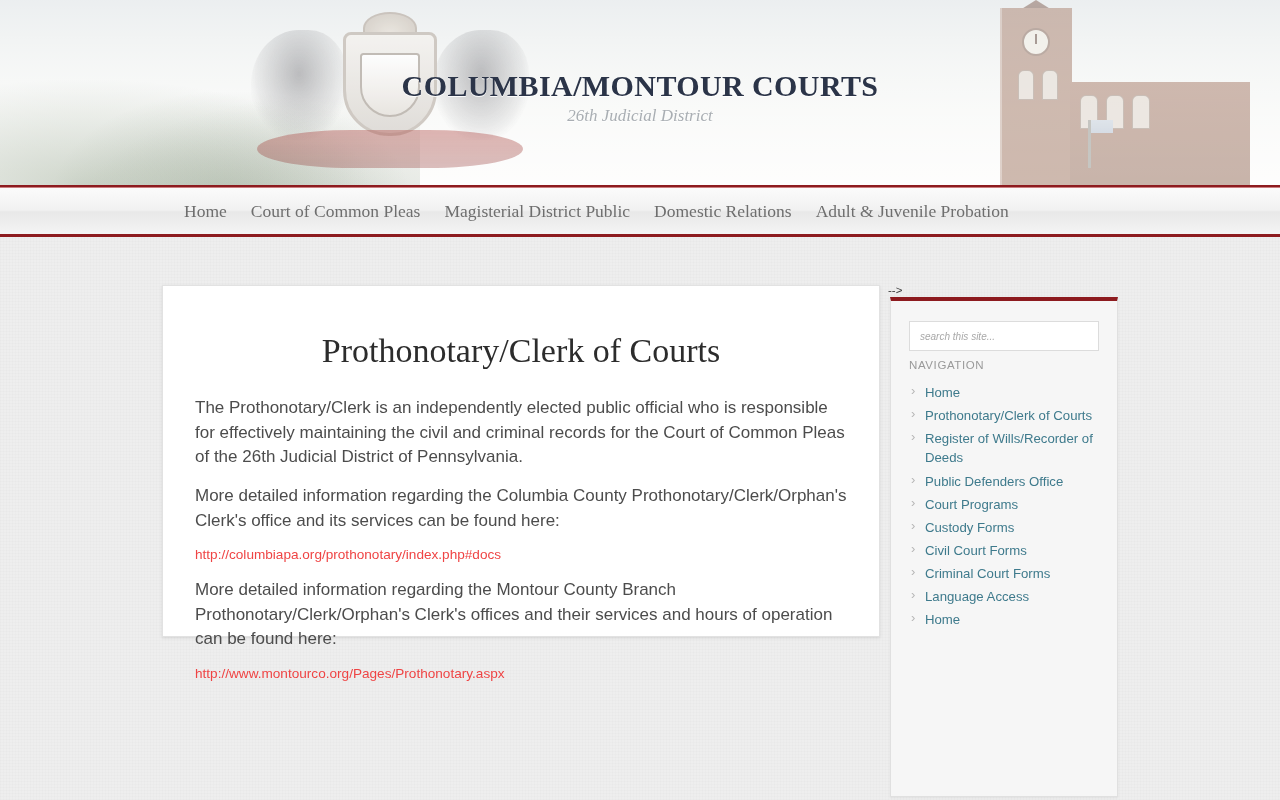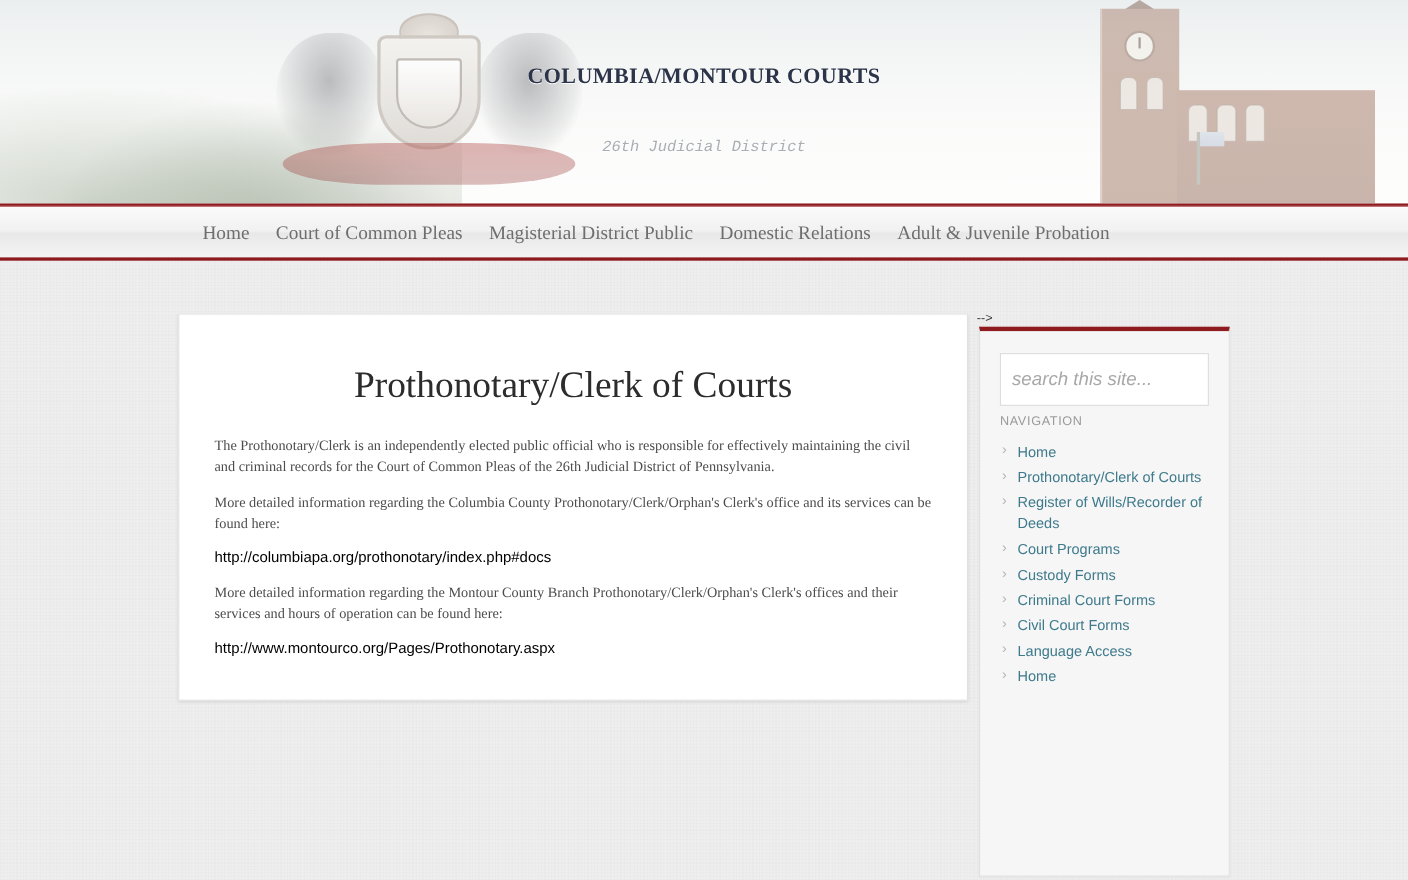--- a/index.html
+++ b/index.html
@@ -111,38 +111,37 @@
   .horse.right { right: 16px; }
   .ribbon {
     position: absolute; left: 22px; top: 120px; width: 266px; height: 38px;
     background: linear-gradient(180deg, rgba(170,60,55,0.55) 0%, rgba(140,45,42,0.45) 100%);
     border-radius: 50%/70%;
     filter: blur(0.4px);
     opacity: .8;
   }
 
   .banner-title {
-    position: absolute; left: 0; right: 0; top: 58px;
+    position: absolute; left: 0; right: 0; top: 69px;
     text-align: center;
     font-family: "Liberation Serif", serif;
-    font-size: 20px;
+    font-size: 30px;
     font-weight: 700;
     letter-spacing: 0.4px;
     color: #2b3448;
     text-shadow: 0 1px 0 rgba(255,255,255,0.9);
   }
   .banner-sub {
     position: absolute; left: 0; right: 0; top: 106px;
     text-align: center;
-    font-family: Liberation Mono, monospace;
+    font-family: Liberation Serif, serif;
     font-style: italic;
-    font-size: 14px;
+    font-size: 17px;
     color: #a9aeb3;
     text-shadow: 0 1px 0 rgba(255,255,255,0.9);
-    margin-top: 20px;
   }
 
   
   .nav-wrap {
     position: relative;
     border-top: 3px solid #8d1b1f;
     border-bottom: 3px solid #8d1b1f;
     background: linear-gradient(180deg,#fbfbfb 0%, #f1f1f1 48%, #e8e8e8 52%, #f4f4f4 100%);
     height: 52px;
   }
@@ -175,30 +174,29 @@
   .main-inner { padding: 28px 32px 24px 32px; }
   .page-title {
     font-family: "Liberation Serif", serif;
     font-size: 34px;
     color: #2c2c2c;
     text-align: center;
     margin: 18px 0 26px 0;
     font-weight: 400;
   }
   .para {
-    font-size: 13px;
+    font-size: 17px;
     line-height: 1.45;
     color: #4c4c4c;
     margin: 0 0 14px 0;
-    font-family: Liberation Serif, serif;
   }
   .link {
     display: block;
     font-size: 13.6px;
-    color: #000000;
+    color: #ef4444;
     text-decoration: none;
     margin: 0 0 16px 0;
     word-break: break-all;
   }
 
   
   .comment-marker {
     position: absolute;
     left: 888px; top: 284px;
     font-size: 11.5px;
@@ -210,25 +208,25 @@
     left: 890px; top: 297px;
     width: 228px; height: 500px;
     background: #f6f6f6;
     border: 1px solid #e0e0e0;
     border-top: 4px solid #8d1b1f;
     box-shadow: 0 1px 2px rgba(0,0,0,0.06);
     padding: 20px 18px;
   }
   .search-input {
     width: 100%;
-    height: 48px;
+    height: 30px;
     border: 1px solid #dcdcdc;
     background: #ffffff;
     padding: 0 10px;
-    font-size: 17px;
+    font-size: 10px;
     font-style: italic;
     color: #9b9b9b;
     font-family: "Liberation Sans", sans-serif;
     outline: none;
   }
   .search-input::placeholder { color: #a8a8a8; font-style: italic; }
   .nav-heading {
     margin-top: 8px;
     font-size: 11.5px;
     letter-spacing: 0.6px;
@@ -316,22 +314,23 @@
 
   <aside class="sidebar">
     <input class="search-input" type="text" placeholder="search this site..." style="">
 
     <div class="nav-heading">NAVIGATION</div>
 
     <ul class="side-list">
       <li>Home</li>
       <li>Prothonotary/Clerk of Courts</li>
       <li>Register of Wills/Recorder of Deeds</li>
+      <li>Public Defenders Office</li>
       <li>Court Programs</li>
       <li>Custody Forms</li>
+      <li>Civil Court Forms</li>
       <li>Criminal Court Forms</li>
-      <li>Civil Court Forms</li>
       <li>Language Access</li>
       <li>Home</li>
     </ul>
   </aside>
 
 </div>
 
 </body></html>

